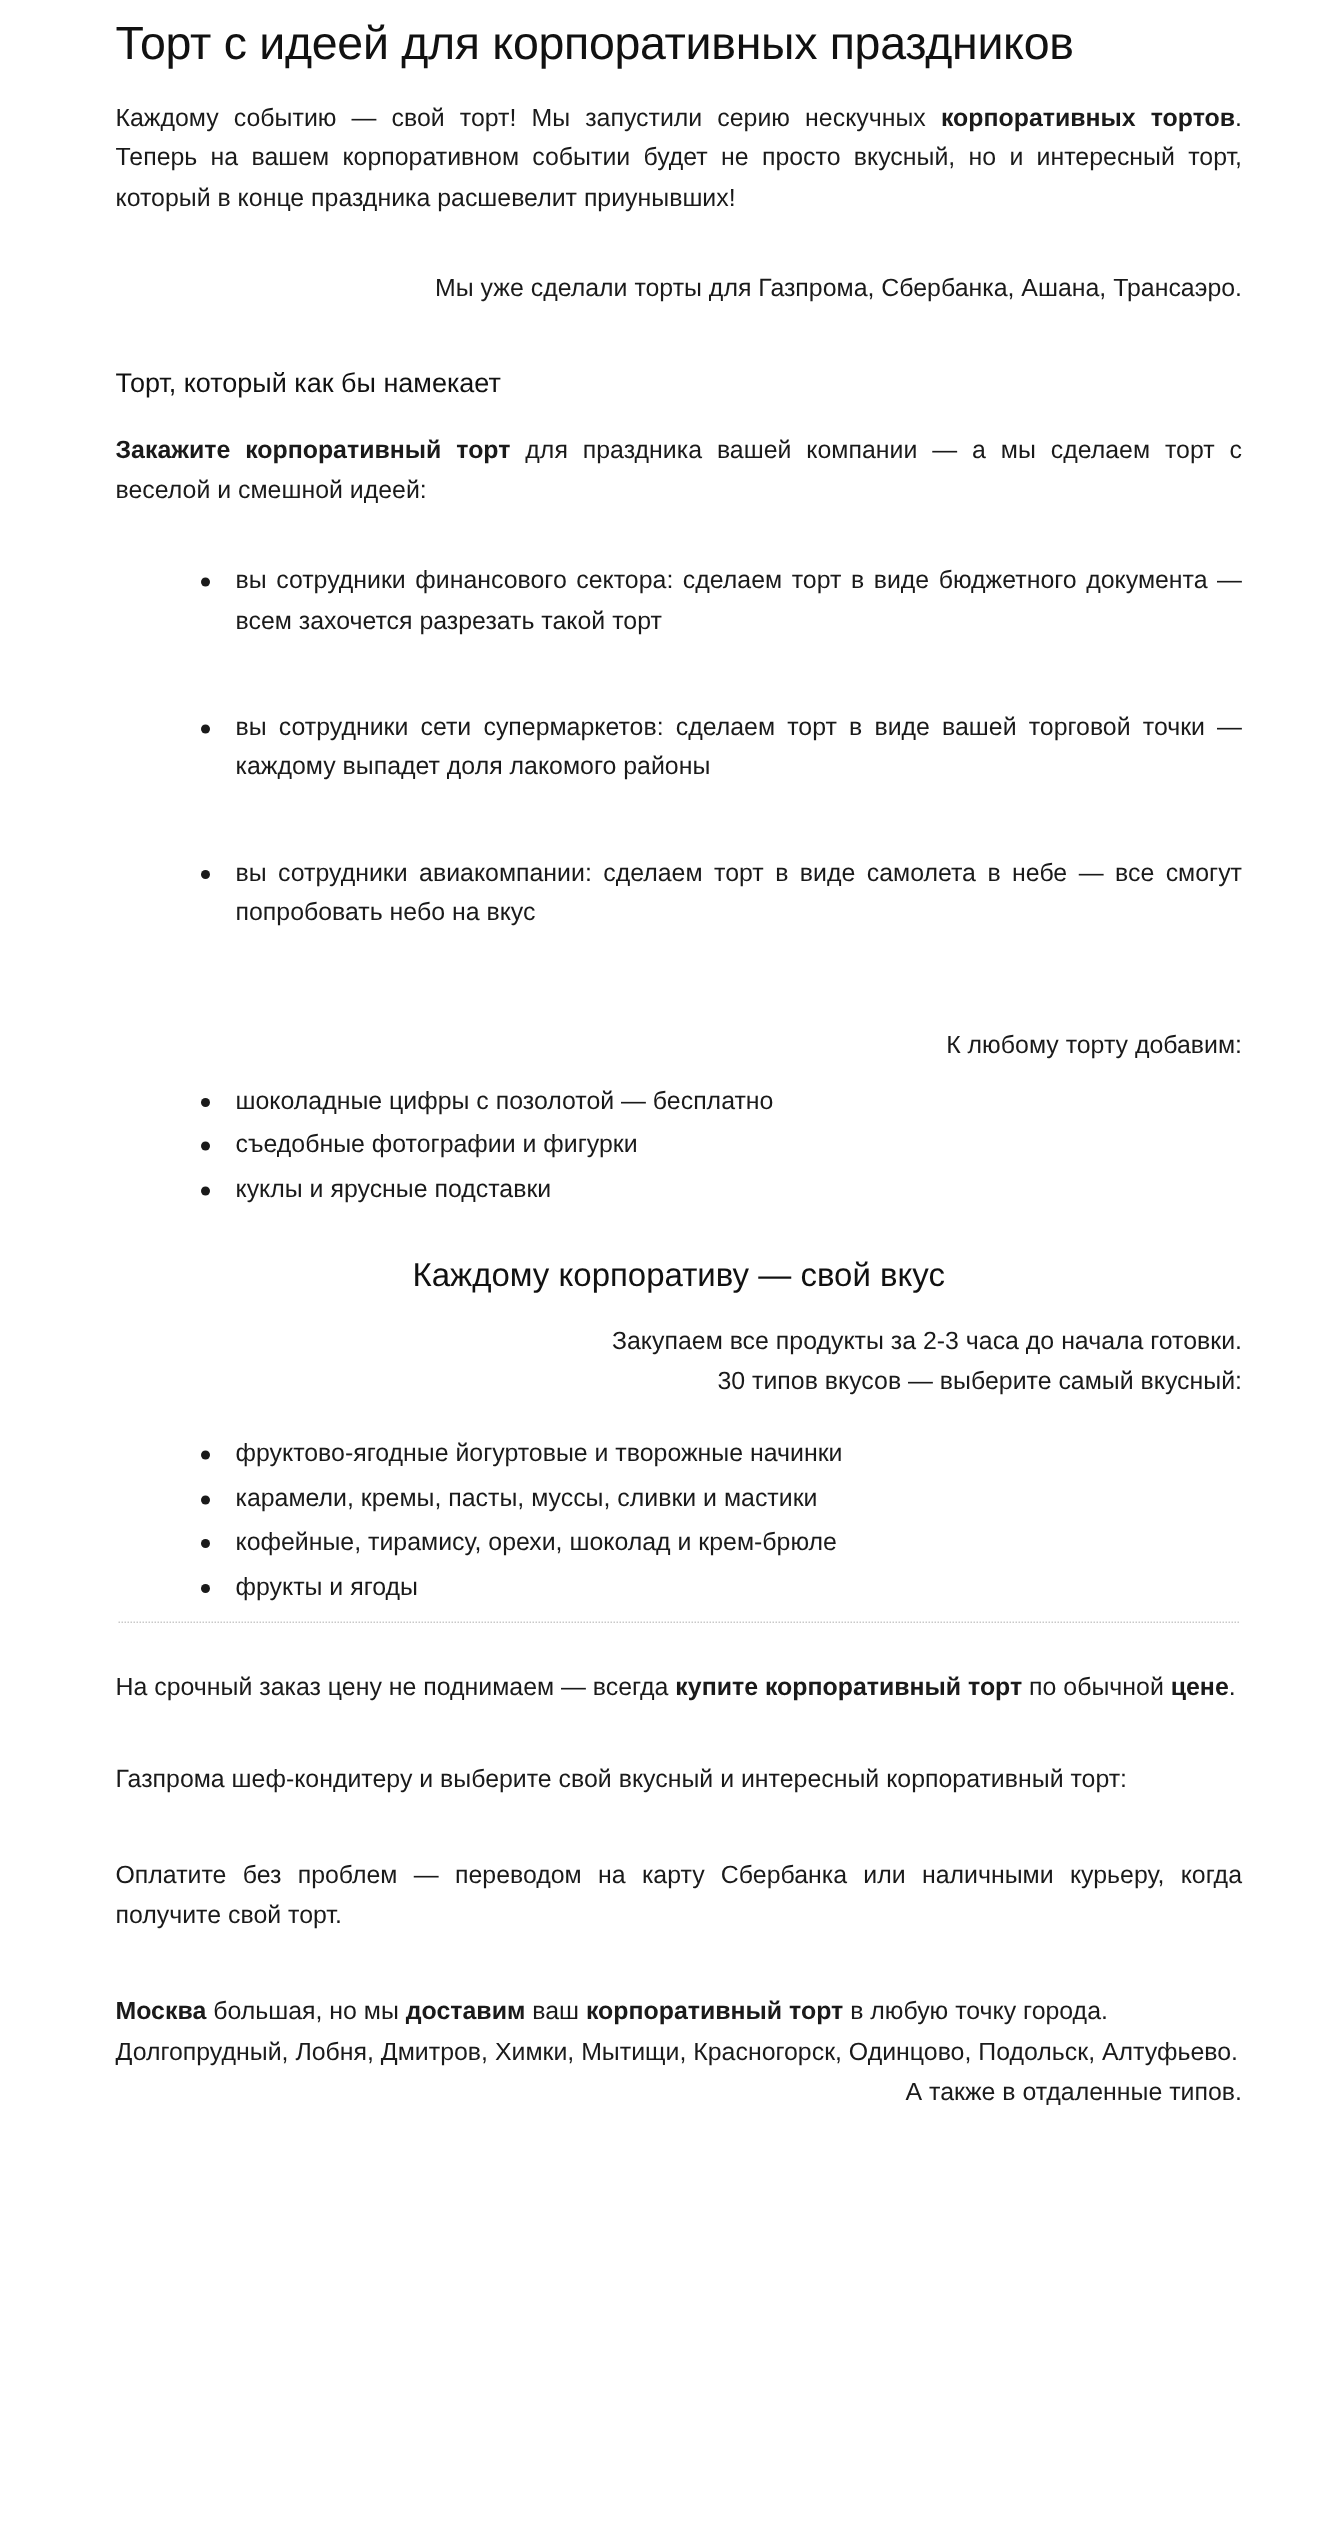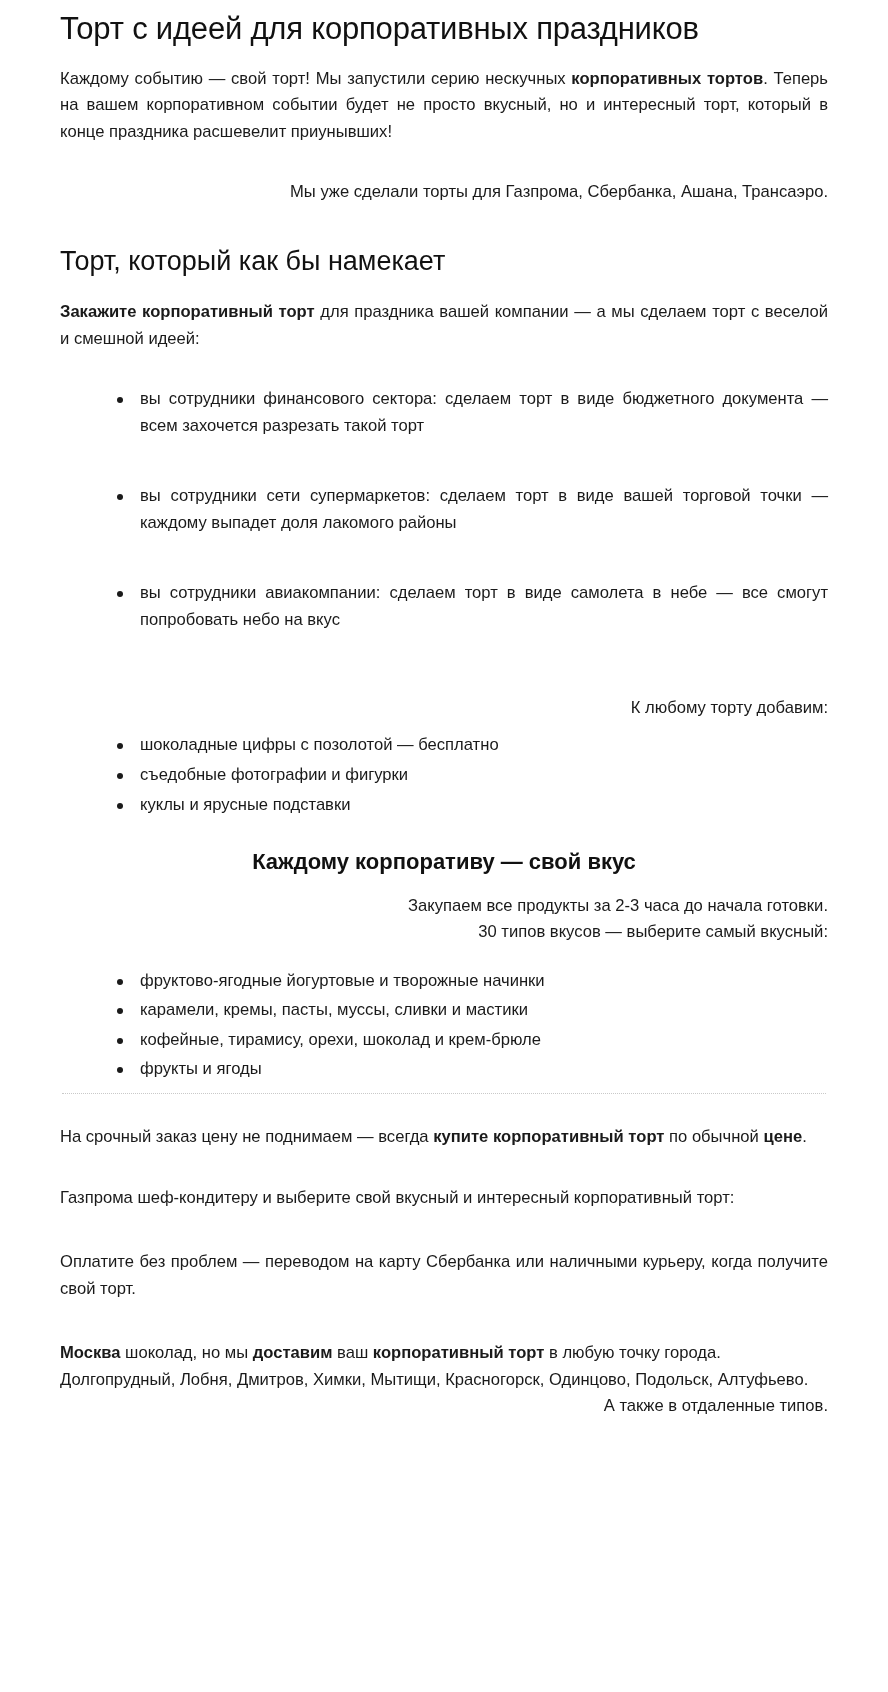--- a/index.html
+++ b/index.html
@@ -12,45 +12,45 @@
     min-height: 1692px;
     font-family: "Liberation Sans", "DejaVu Sans", sans-serif;
     color: #1a1a1a;
     -webkit-font-smoothing: antialiased;
   }
   .page {
     position: relative;
     width: 888px;
     min-height: 1692px;
     box-sizing: border-box;
-    padding: 0 60px 0 60px;
+    padding: 0 60px 0 77px;
     overflow: hidden;
   }
 
   
   h1.title {
     font-size: 31px;
     font-weight: 400;
     line-height: 1.22;
     margin: 0;
     padding: 10px 0 0 0;
     letter-spacing: -0.2px;
     color: #111111;
   }
   h2.subhead {
-    font-size: 27px;
+    font-size: 18px;
     font-weight: 400;
     line-height: 1.3;
     margin: 0;
     padding: 0;
     color: #111111;
   }
   h2.centered-head {
     font-size: 22px;
-    font-weight: 700;
+    font-weight: 400;
     line-height: 1.3;
     margin: 0;
     padding: 0;
     text-align: center;
     color: #111111;
   }
 
   
   p.body {
     font-size: 16.6px;
@@ -248,19 +248,19 @@
 
   <p class="body">Газпрома шеф-кондитеру и выберите свой вкусный и интересный корпоративный торт:</p>
 
 
   <div class="gap-38"></div>
 
   <p class="body">Оплатите без проблем — переводом на карту Сбербанка или наличными курьеру, когда получите свой торт.</p>
 
   <div class="gap-38"></div>
 
-  <p class="body"><b>Москва</b><span> шоколад, но мы </span><b>доставим</b><span> ваш </span><b>корпоративный торт</b><span> в любую точку города.</span></p>
+  <p class="body"><b>Москва</b><span> большая, но мы </span><b>доставим</b><span> ваш </span><b>корпоративный торт</b><span> в любую точку города.</span></p>
 
   <p class="body">Долгопрудный, Лобня, Дмитров, Химки, Мытищи, Красногорск, Одинцово, Подольск, Алтуфьево.</p>
 
   <p class="body left">А также в отдаленные типов.</p>
 
 </div>
 
 </body></html>

